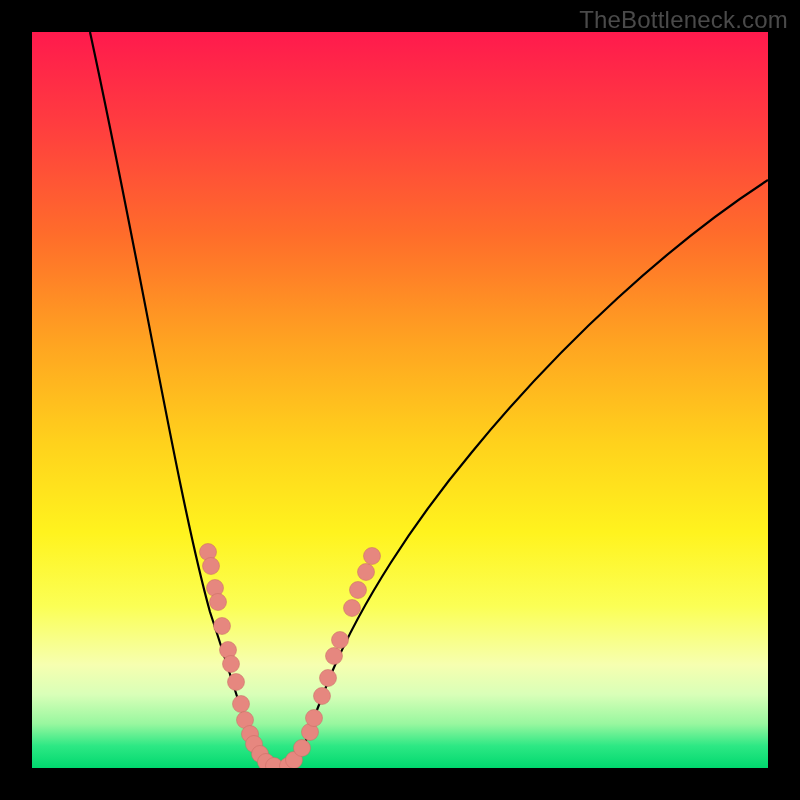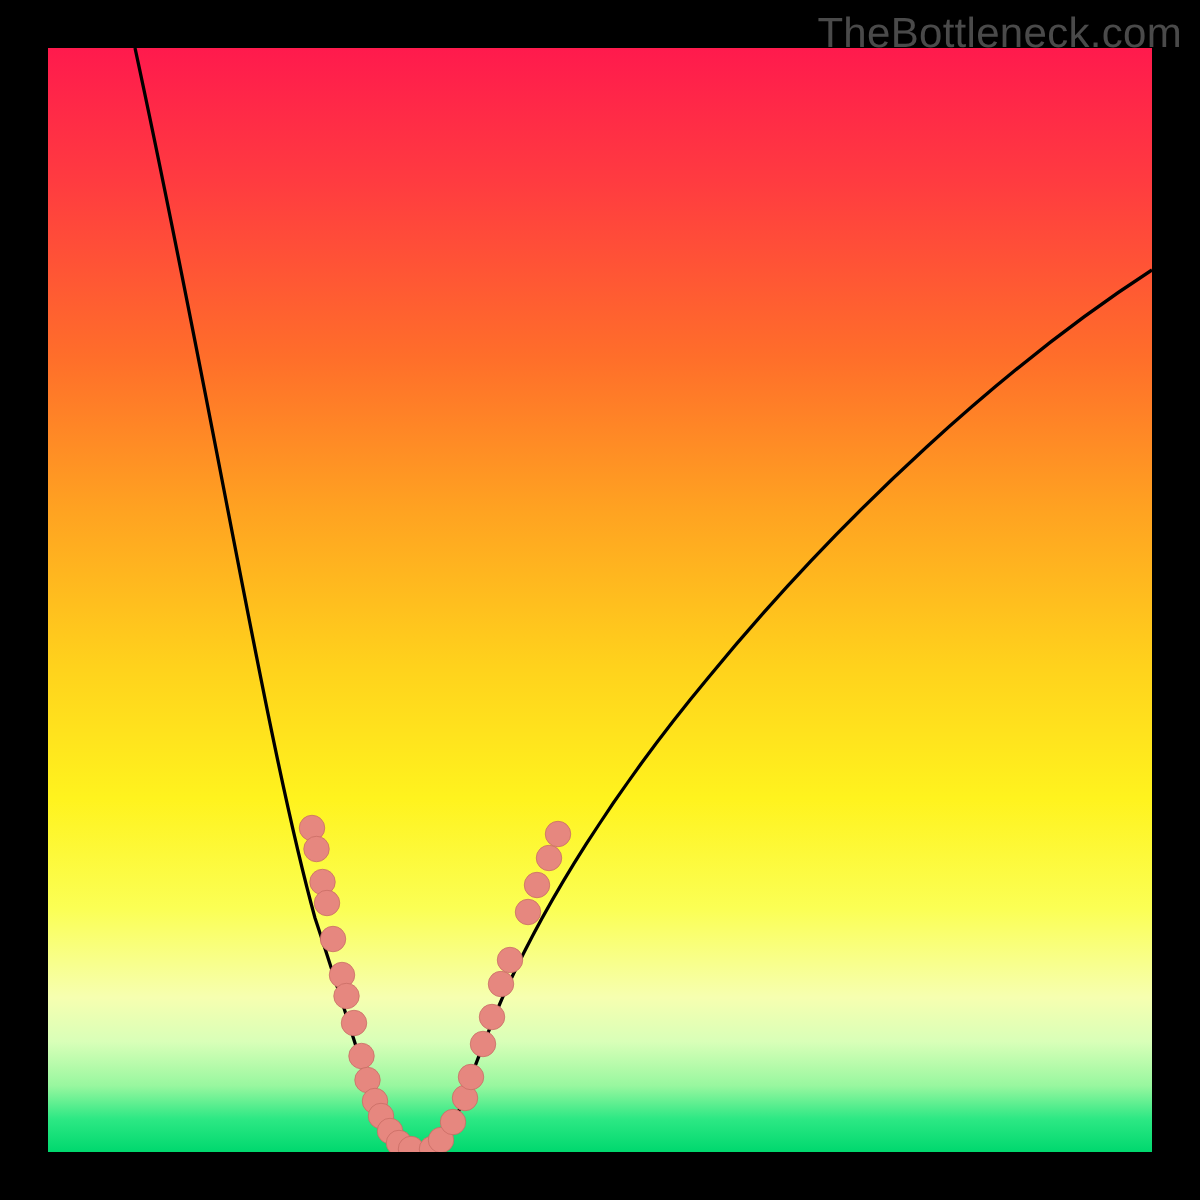--- a/index.html
+++ b/index.html
@@ -44,21 +44,21 @@
       #98f79f 94%,
       #2de884 97%,
       #00d86e 100%
     );
   }
   .watermark {
     position: absolute;
     top: 6px;
     right: 12px;
     color: #4a4a4a;
-    font-size: 28px;
+    font-size: 24px;
     font-weight: 500;
     letter-spacing: 0.2px;
     user-select: none;
   }
   svg.curves {
     position: absolute;
     inset: 0;
   }
 </style>
 </head>

